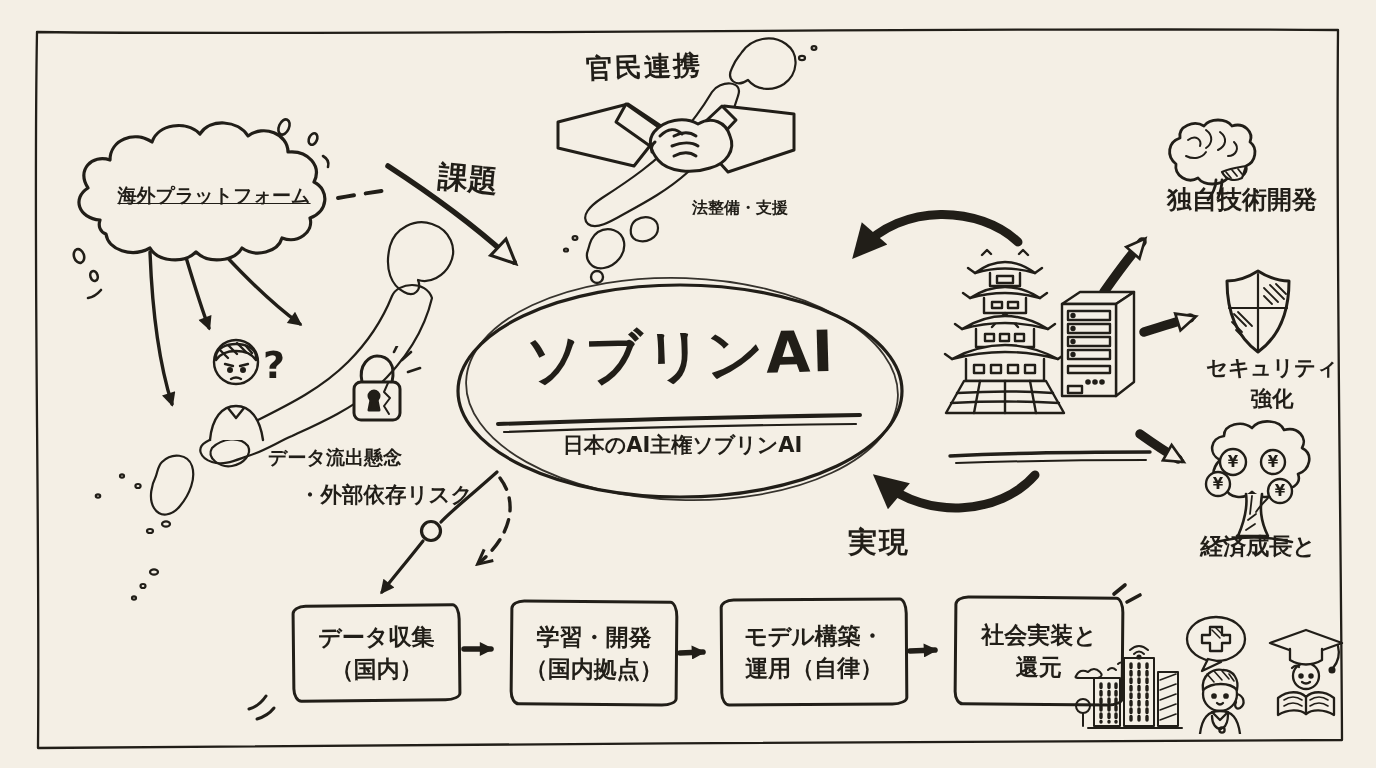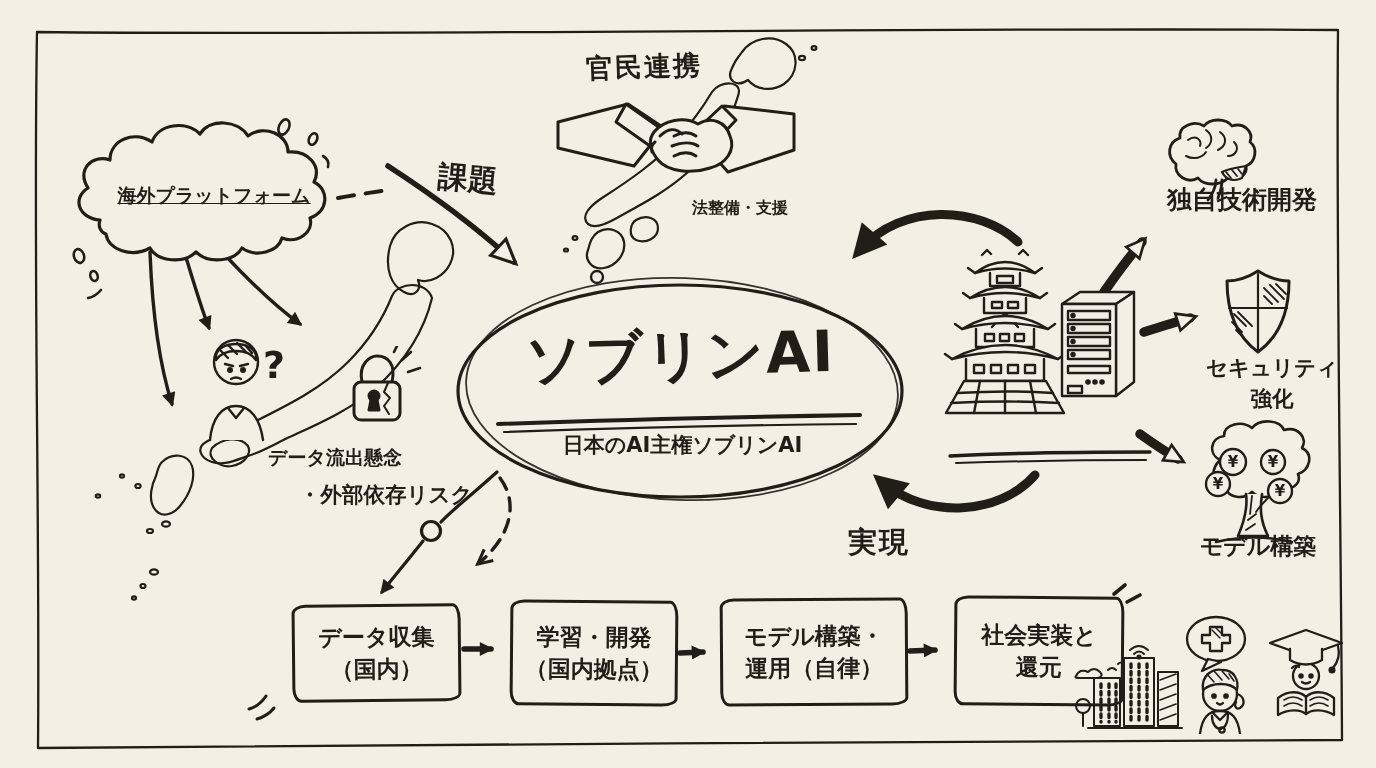--- a/index.html
+++ b/index.html
@@ -374,21 +374,21 @@
   <div class="txt bold" style="left:848px;top:524px;font-size:29px;letter-spacing:2px;">実現</div>
 
   <div class="txt center bold" style="left:1146px;top:184px;width:192px;font-size:25px;">独自技術開発</div>
 
   <div class="txt center bold" style="left:1196px;top:352px;width:152px;font-size:21.5px;line-height:1.45;">
     <span style="display:block;">セキュリティ</span>
     <span style="display:block;">強化</span>
   </div>
 
   <div class="txt center bold" style="left:1180px;top:530px;width:156px;font-size:23px;line-height:1.45;">
-    <span style="display:block;">モデル構築</span>
+    <span style="display:block;">経済成長と</span>
   </div>
 
   <div class="pbox" style="left:292px;top:604px;width:163px;height:92px;transform:rotate(-0.6deg);">
     <span>データ収集</span>
     <span>（国内）</span>
   </div>
 
   <div class="pbox" style="left:510px;top:600px;width:162px;height:100px;transform:rotate(0.5deg);">
     <span>学習・開発</span>
     <span>（国内拠点）</span>

